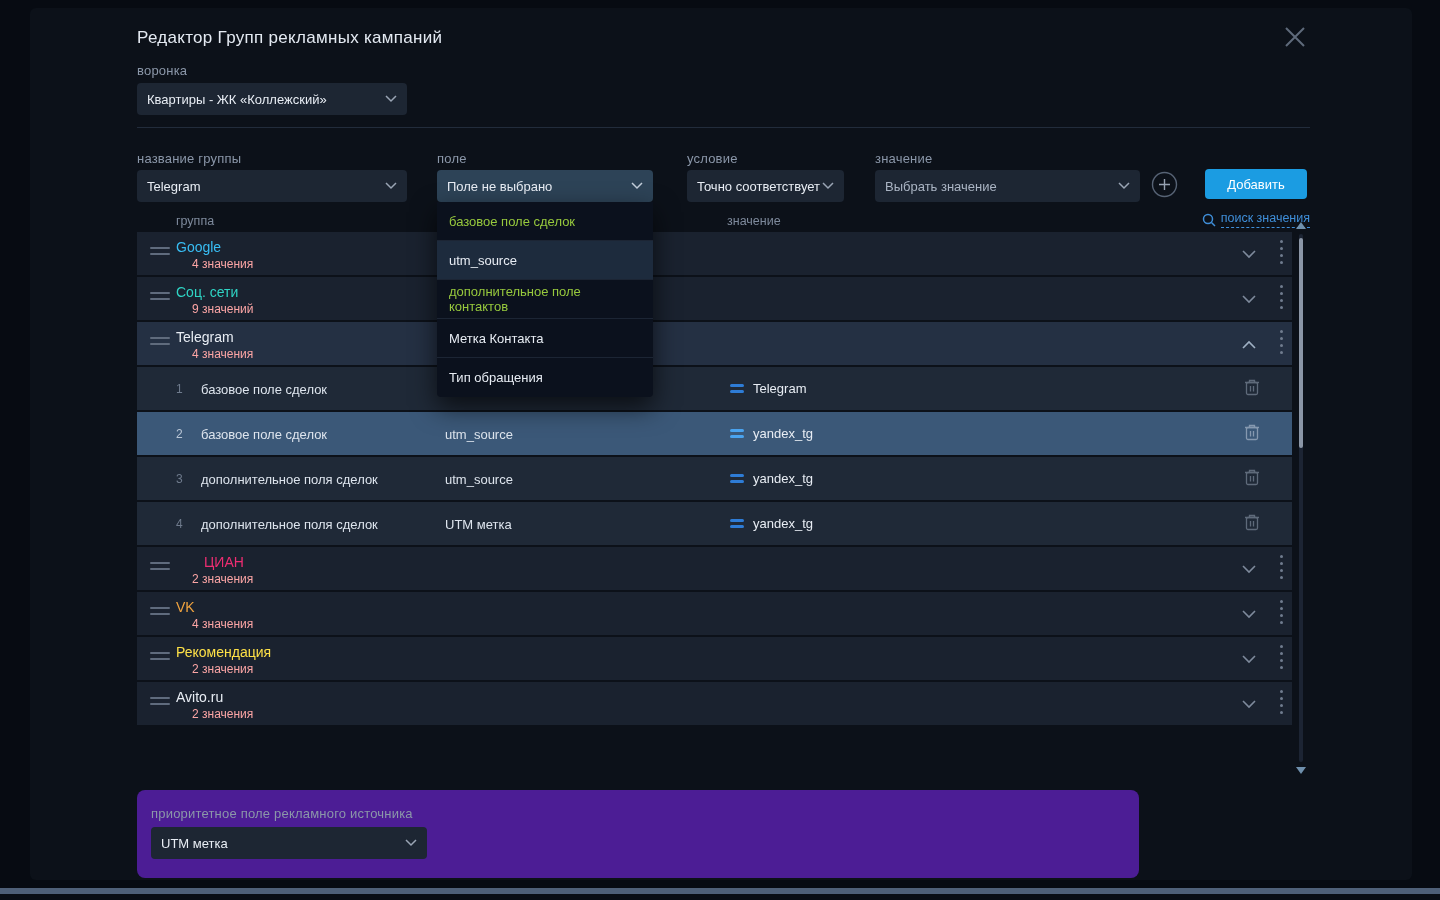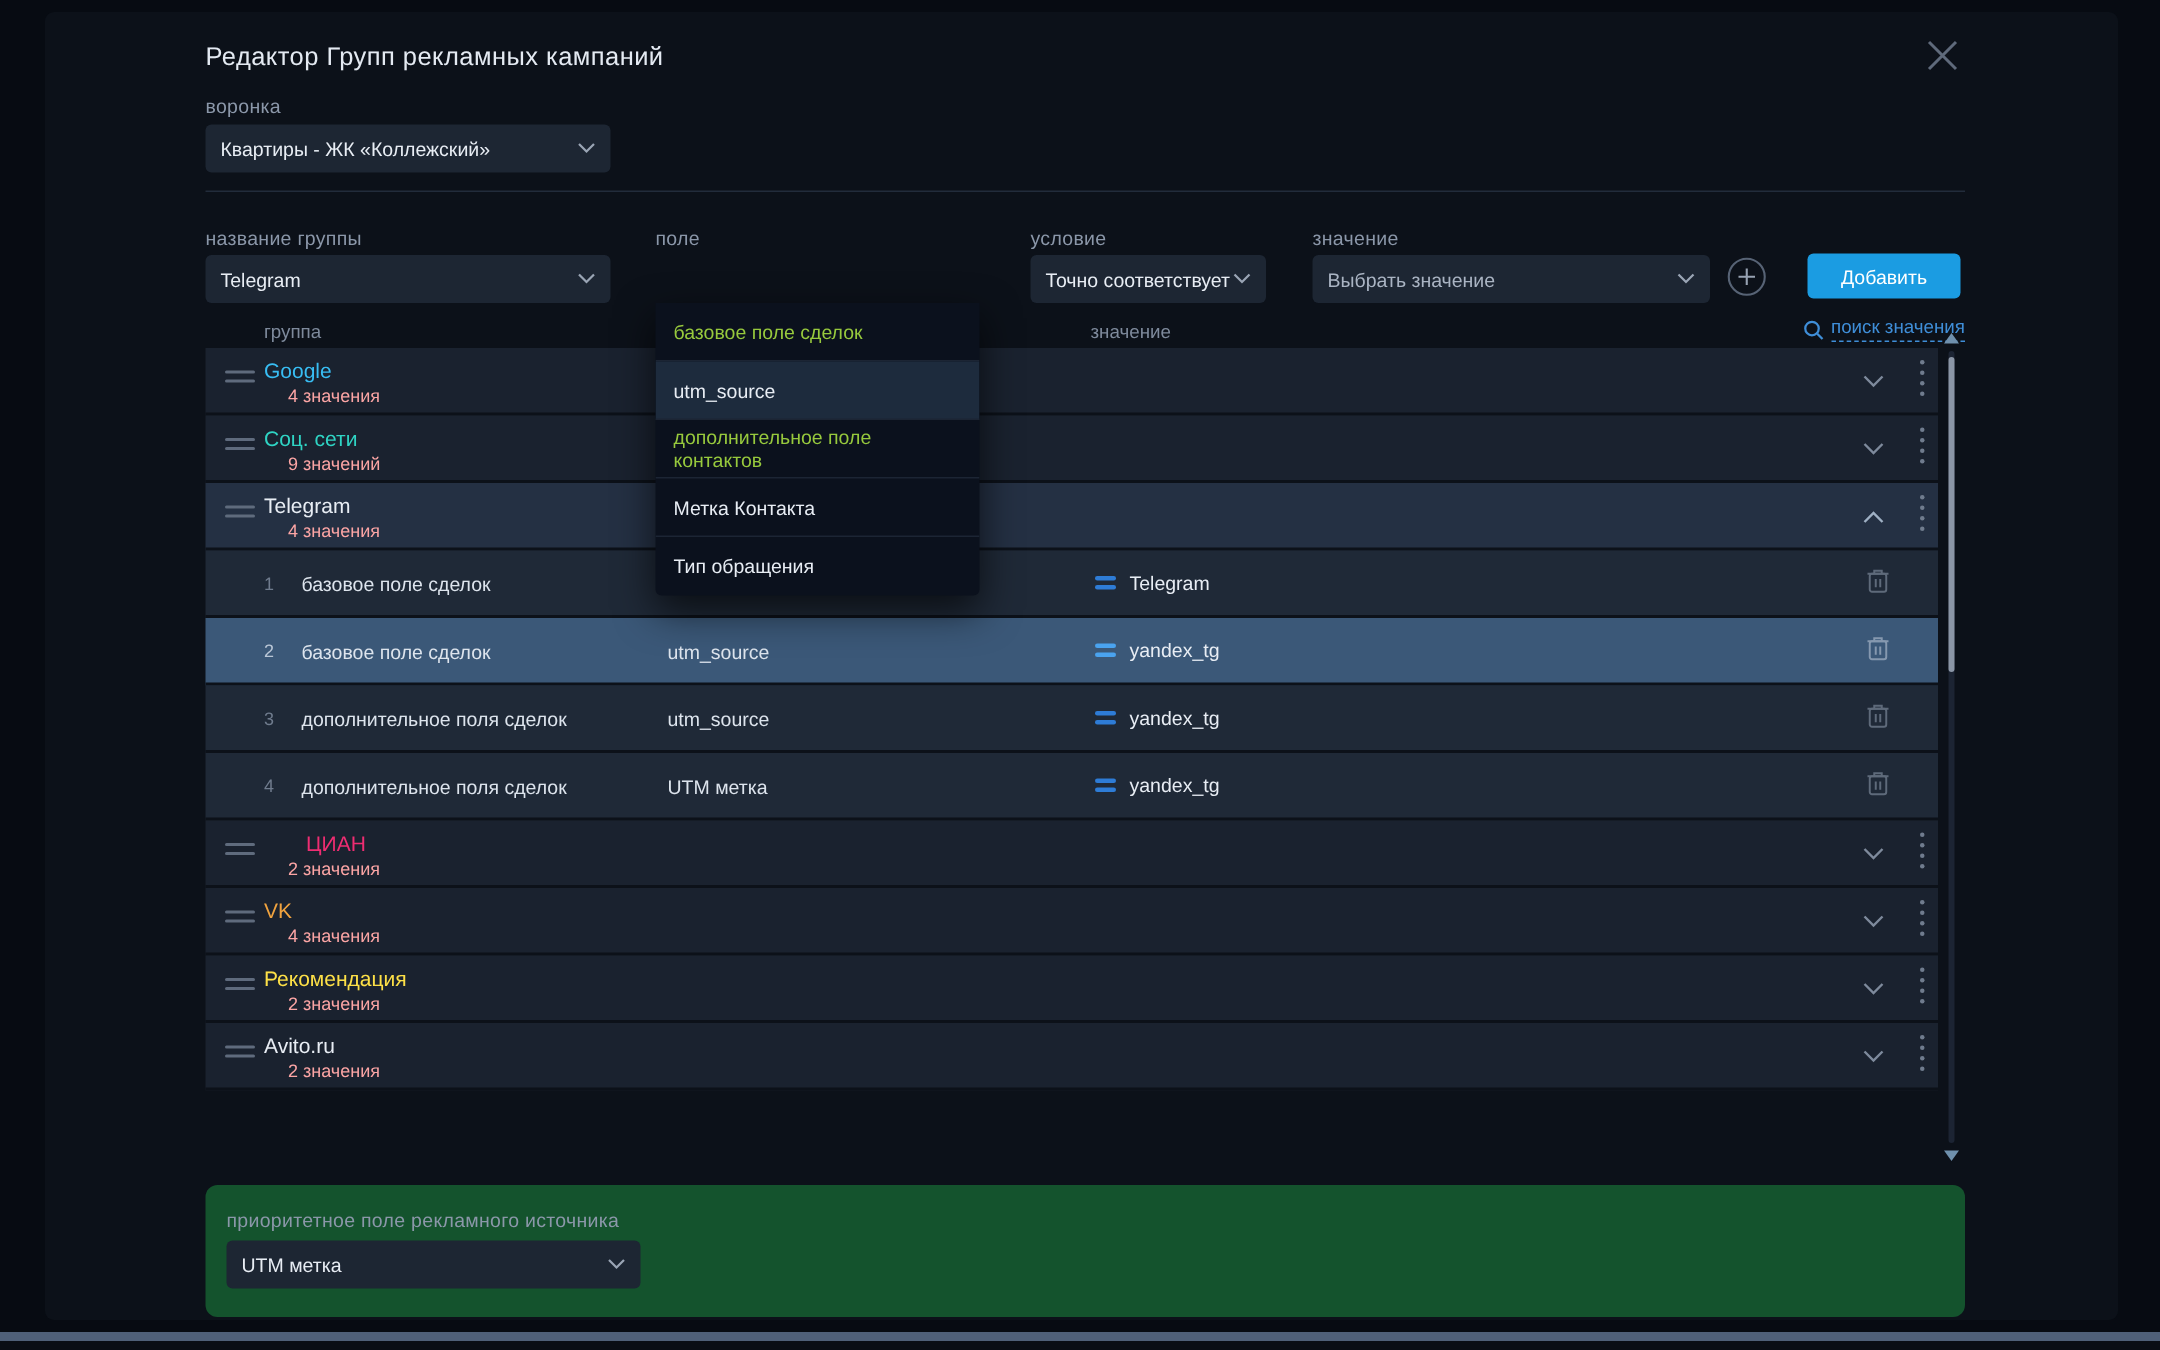--- a/index.html
+++ b/index.html
@@ -72,21 +72,21 @@
     left:407px;top:194px;width:216px;background:#0b111d;z-index:20;
     box-shadow:0 10px 26px rgba(0,0,0,.65);border-radius:0 0 4px 4px;overflow:hidden
   }
   .dd-item{height:39px;display:flex;align-items:center;padding:0 12px;font-size:13px;
     border-bottom:1px solid #1c2534;cursor:pointer}
   .dd-item:last-child{border-bottom:none}
   .dd-item.category{color:#97c93d}
   .dd-item.hl{background:#1d2b3d}
 
   
-  .bottom-panel{left:107px;top:782px;width:1173px;height:88px;background:#14532d;border-radius:8px}
+  .bottom-panel{left:107px;top:782px;width:1002px;height:88px;background:#4c1d95;border-radius:8px}
   .bp-label{position:absolute;left:14px;top:16px}
   .bp-select{position:absolute;left:14px;top:37px;width:276px;height:30px}
 
   
   .vscroll{left:1266px;top:214px;width:10px;height:552px}
   .vtrack{position:absolute;left:3px;top:12px;width:4px;height:528px;background:#1c2433;border-radius:2px}
   .vthumb{position:absolute;left:3px;top:16px;width:4px;height:210px;background:#8b96a6;border-radius:2px}
   .arrow-up{position:absolute;left:0;top:0;width:0;height:0;border-left:5px solid transparent;border-right:5px solid transparent;border-bottom:7px solid #6f90ad}
   .arrow-down{position:absolute;left:0;bottom:0;width:0;height:0;border-left:5px solid transparent;border-right:5px solid transparent;border-top:7px solid #6f90ad}
   .hscroll{position:absolute;left:0;top:888px;width:1440px;height:6px;background:#4f6078}
@@ -117,20 +117,26 @@
 
   <div class="abs lbl" style="left:107px;top:143px">название группы</div>
   <div class="abs select" style="left:107px;top:162px;width:270px">
     <span>Telegram</span>
     <svg width="12" height="8" viewBox="0 0 12 8">
         <path d="M1 1l5 5 5-5" fill="none" stroke="#9aa5b5" stroke-width="1.5"></path>
       </svg>
   </div>
 
   <div class="abs lbl" style="left:407px;top:143px">поле</div>
+  <div class="abs select active" style="left:407px;top:162px;width:216px">
+    <span>Поле не выбрано</span>
+    <svg width="12" height="8" viewBox="0 0 12 8">
+        <path d="M1 1l5 5 5-5" fill="none" stroke="#c2cdda" stroke-width="1.5"></path>
+      </svg>
+  </div>
 
   <div class="abs lbl" style="left:657px;top:143px">условие</div>
   <div class="abs select" style="left:657px;top:162px;width:157px">
     <span>Точно соответствует</span>
     <svg width="12" height="8" viewBox="0 0 12 8">
         <path d="M1 1l5 5 5-5" fill="none" stroke="#9aa5b5" stroke-width="1.5"></path>
       </svg>
   </div>
 
   <div class="abs lbl" style="left:845px;top:143px">значение</div>

